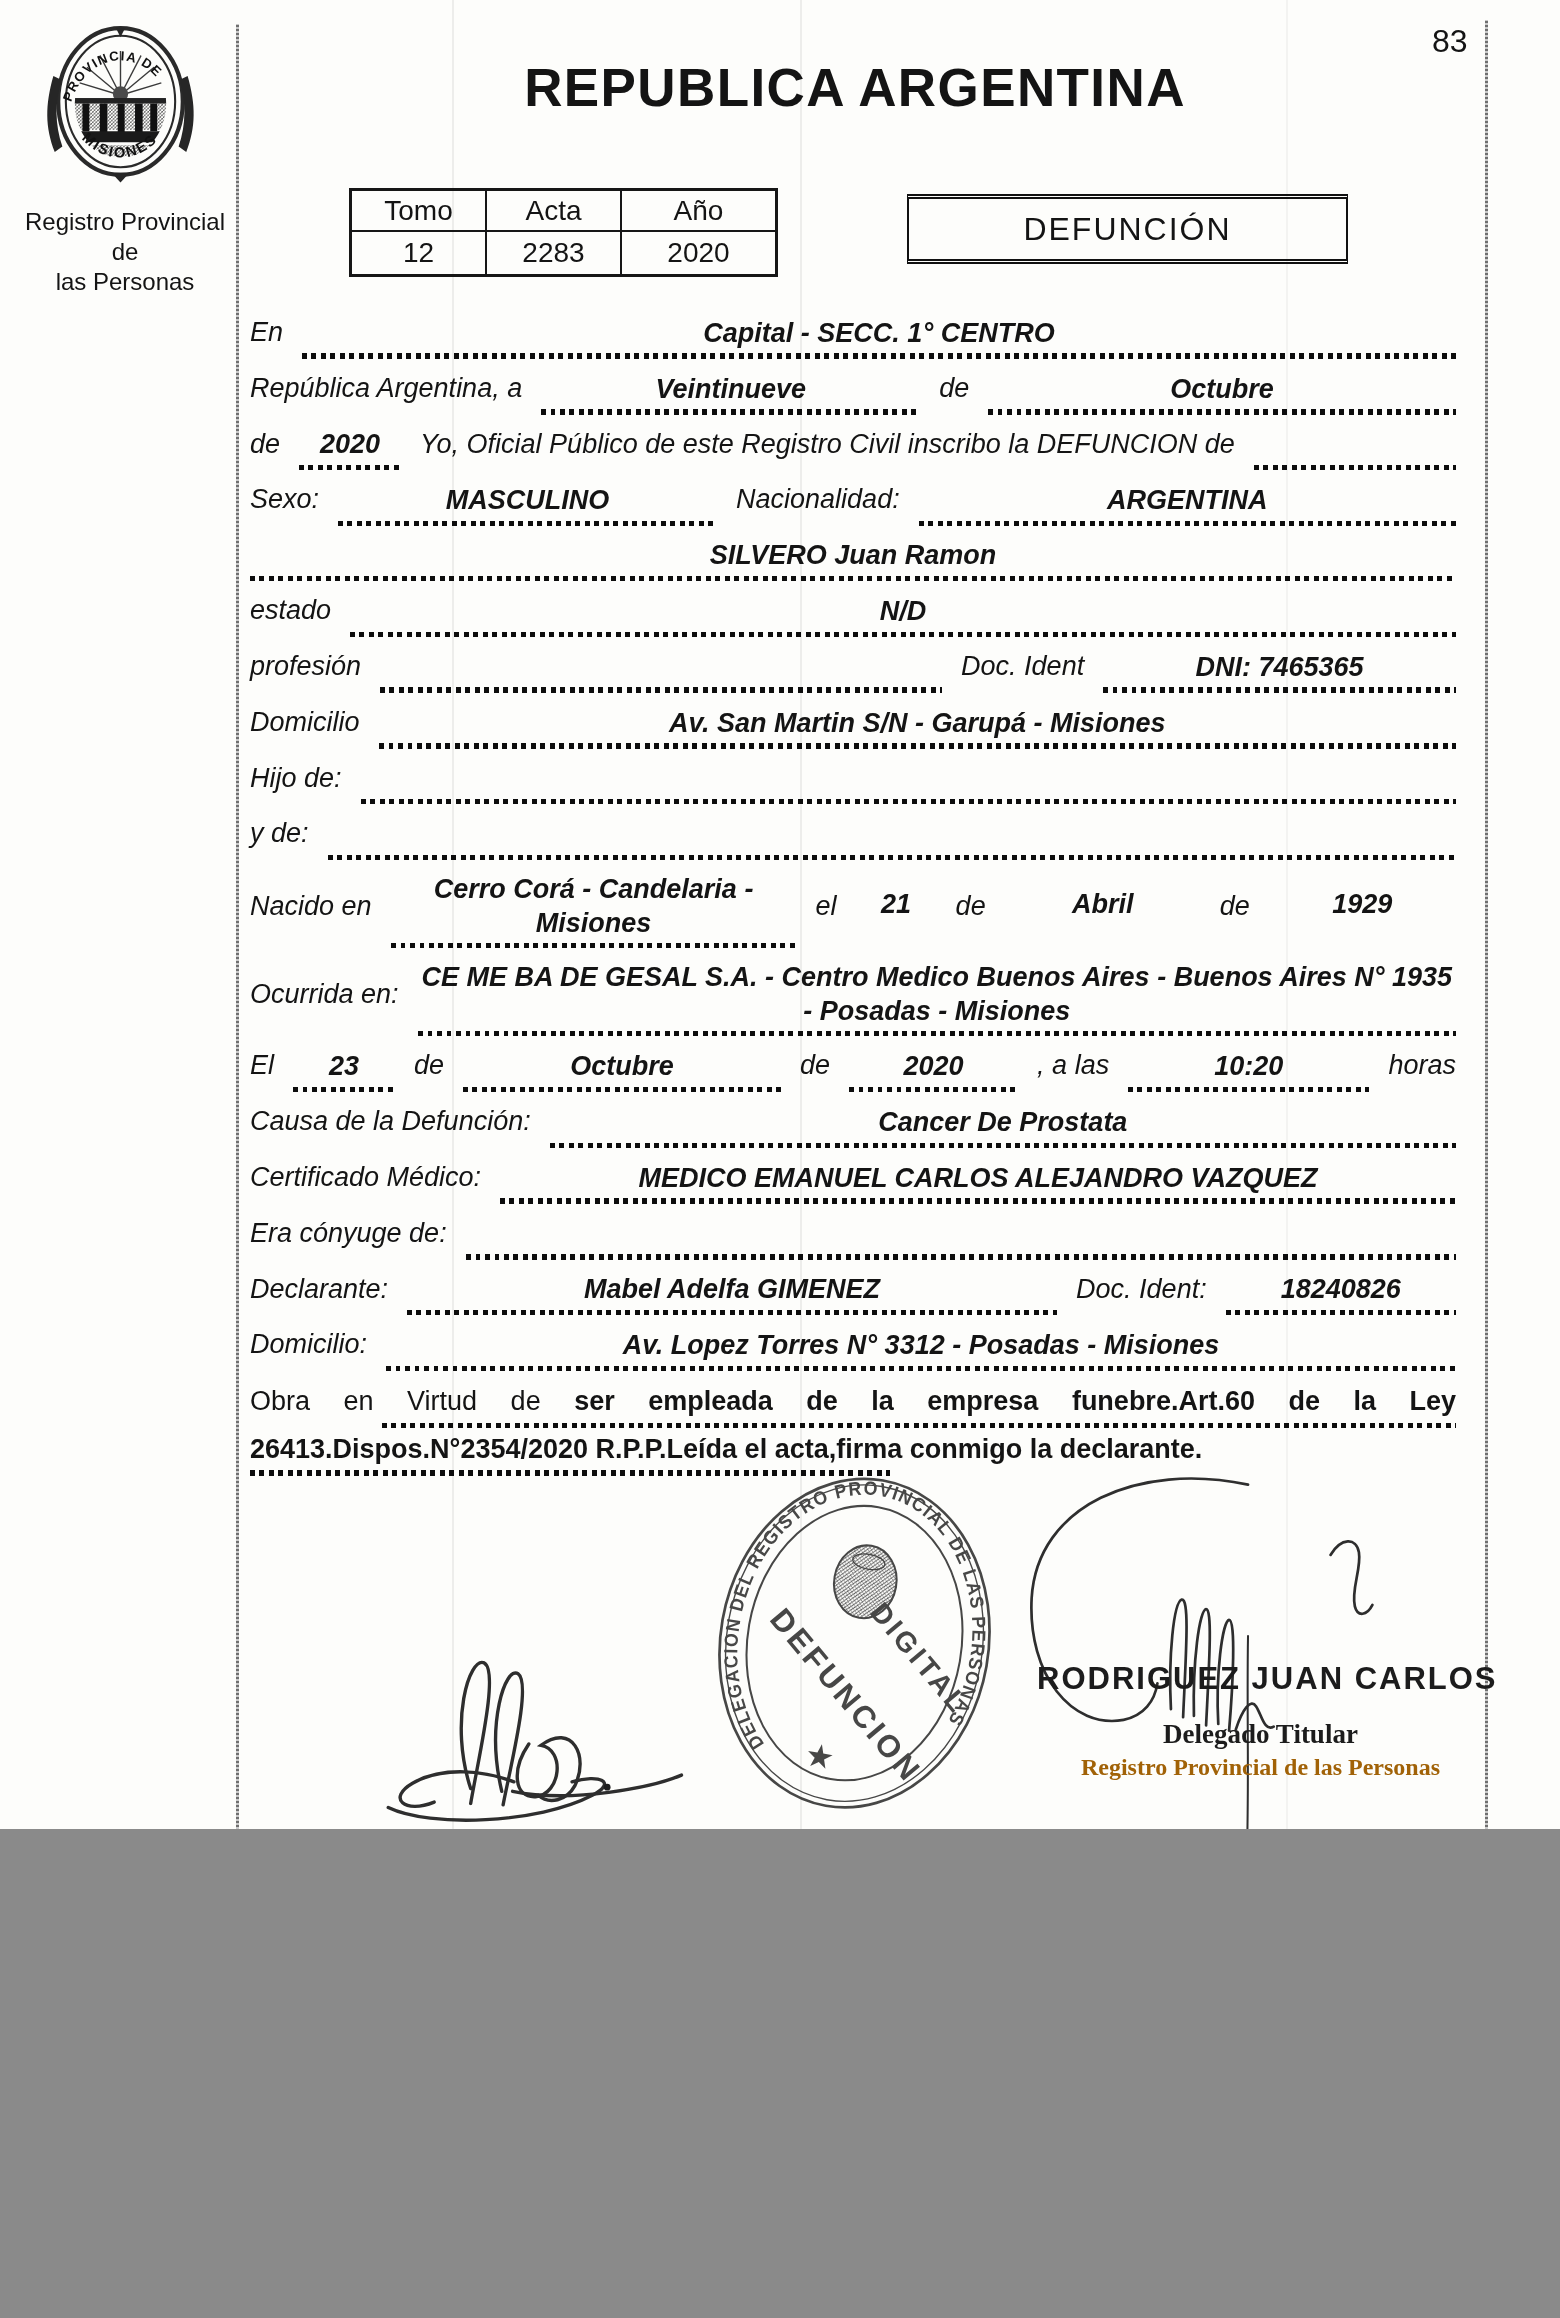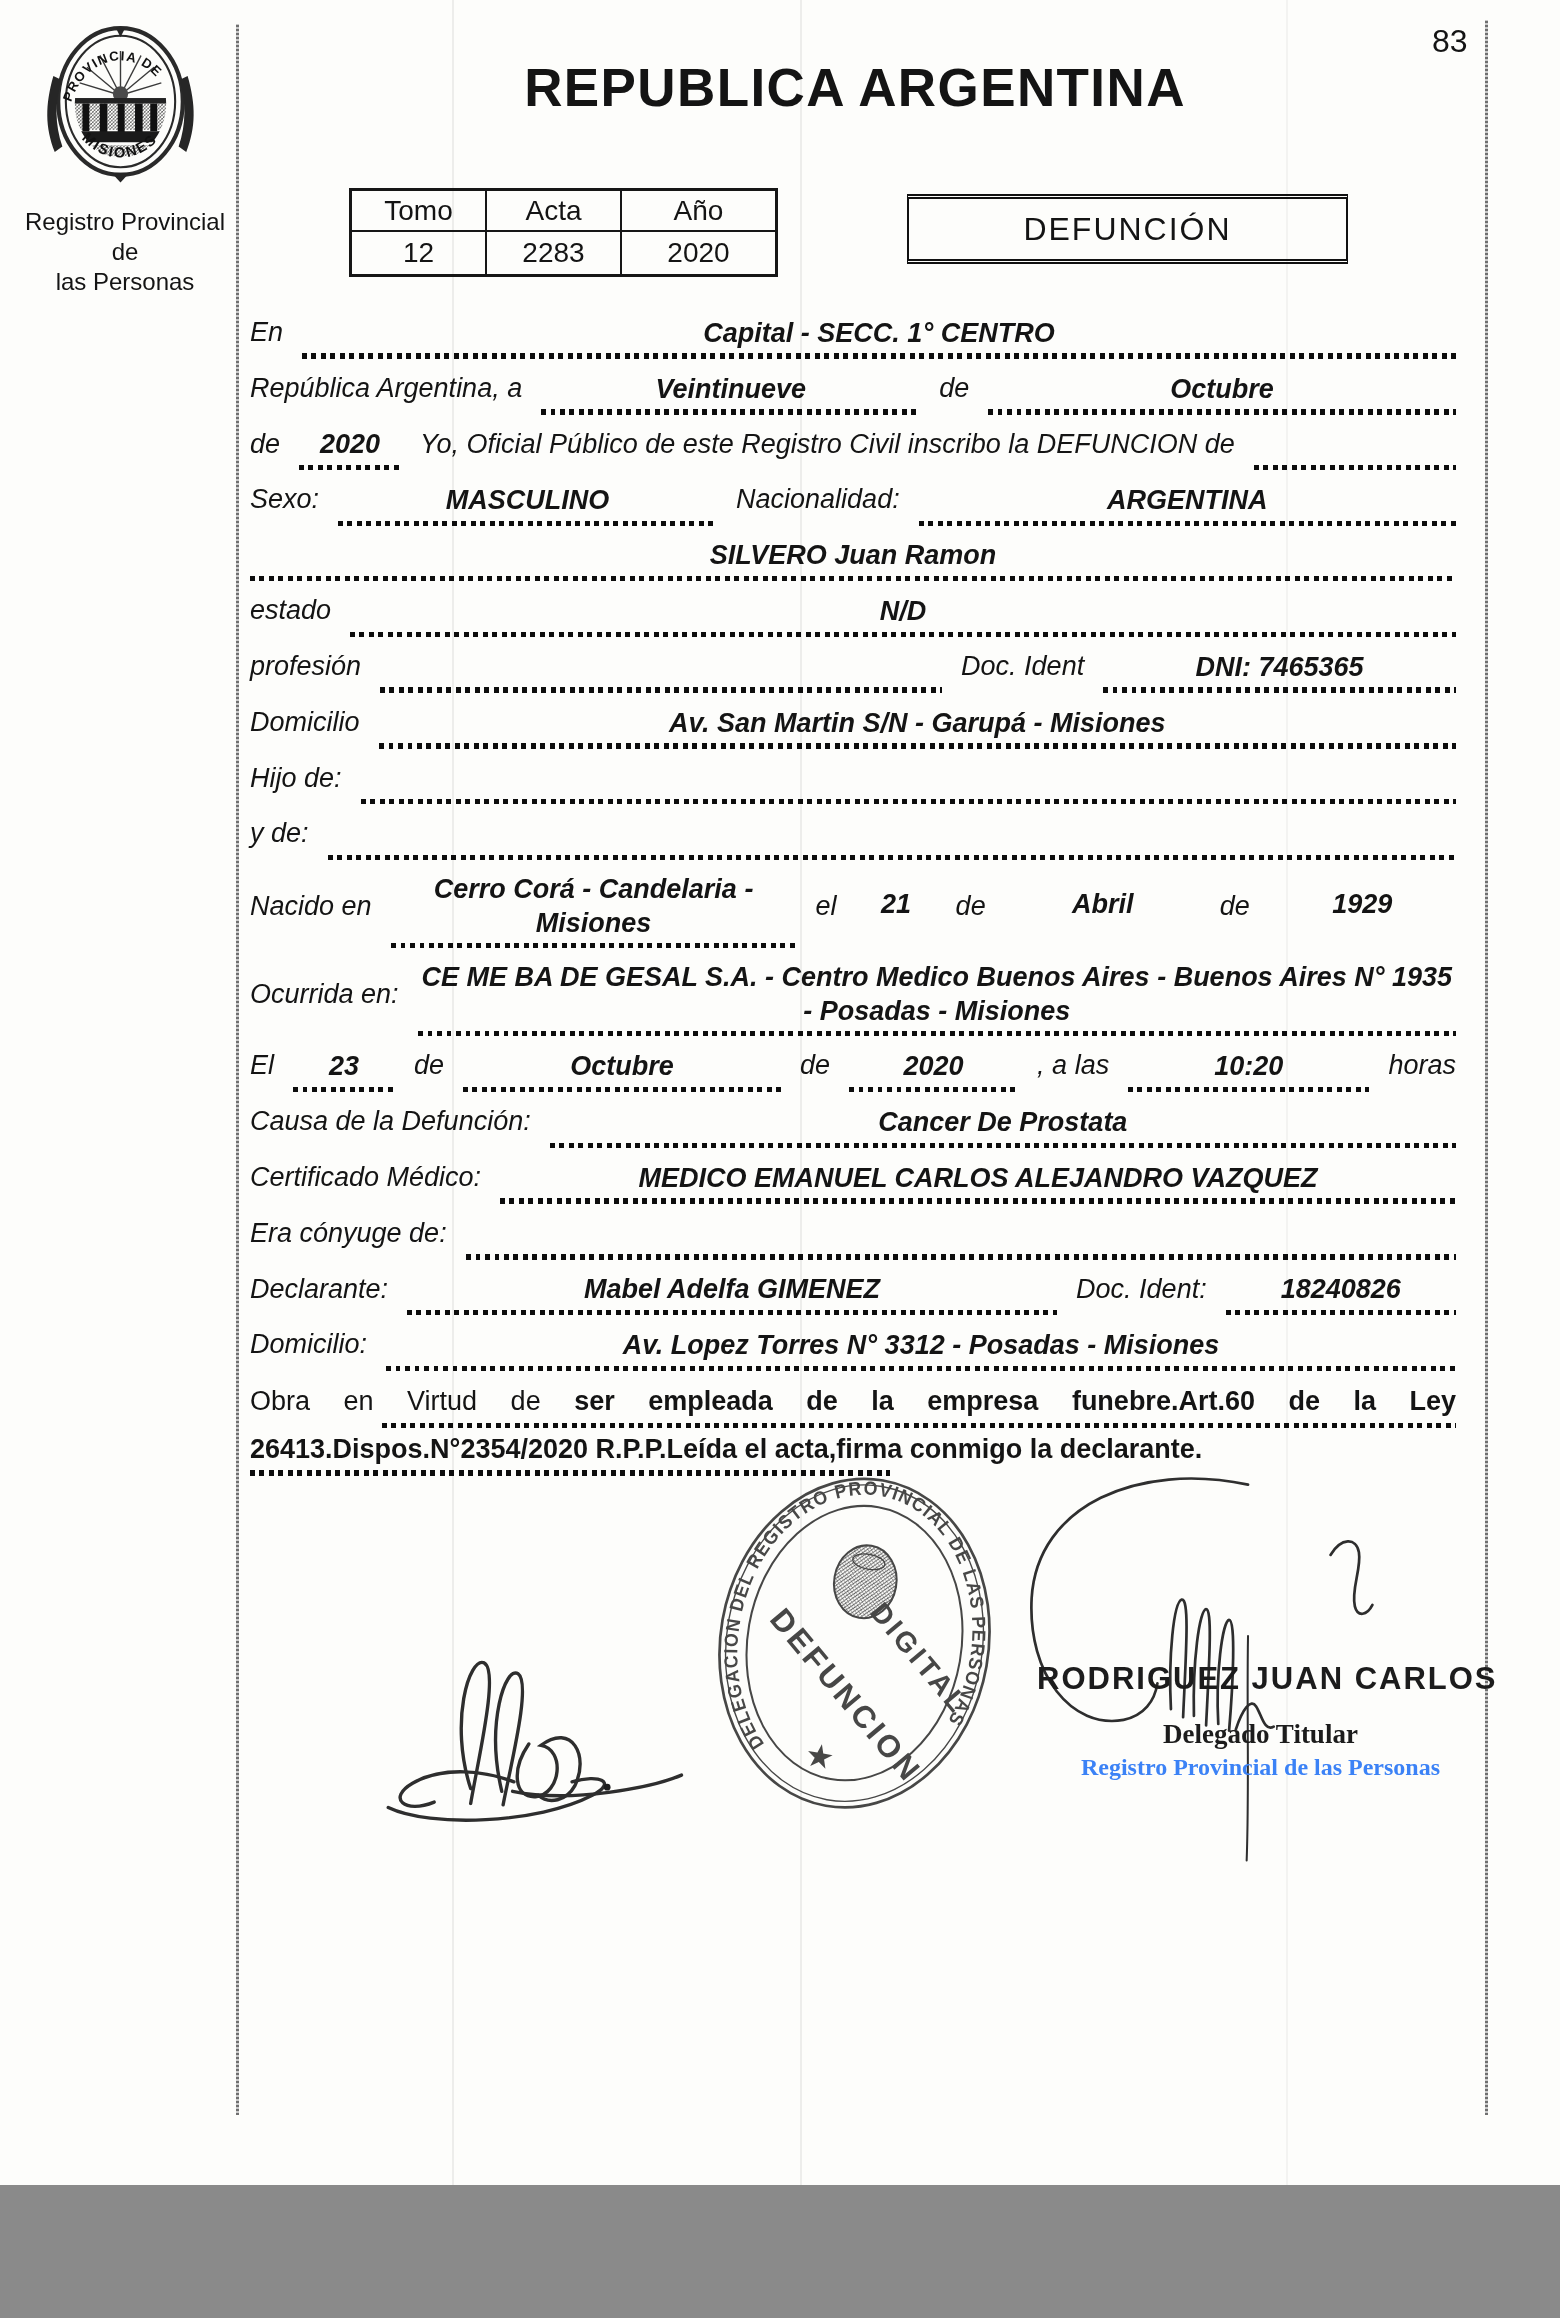--- a/index.html
+++ b/index.html
@@ -1,16 +1,16 @@
 <!DOCTYPE html>
 <html style="font-size:10.8px"><head>
 <meta charset="utf-8">
 <style>
   html,body{margin:0;padding:0;background:#8a8a8a;}
-  .page{position:relative;width:1561px;height:2185px;background:#fdfdfb;overflow:hidden;
+  .page{position:relative;width:1561px;height:1829px;background:#fdfdfb;overflow:hidden;
         font-family:"Liberation Sans",sans-serif;color:#141414;}
   
   .fold{position:absolute;top:0;bottom:0;width:2px;background:#ededeb;}
   
   .vline{position:absolute;width:2.7px;
          background-image:repeating-linear-gradient(0deg,#6f6f6f 0 2px,#c9c9c9 2px 4px);}
   .vline.left{left:236px;top:24px;height:2091px;}
   .vline.right{left:1485px;top:20px;height:2095px;}
   .pagenum{position:absolute;left:1432px;top:23px;font-size:32px;}
   .title{position:absolute;left:252px;top:57px;width:1206px;text-align:center;
@@ -47,21 +47,21 @@
   .obra-l1{font-size:27px;line-height:37px;text-align:justify;text-align-last:justify;}
   .obra-l1 b{font-weight:700;}
   .obra-bar1{margin-left:132px;}
   .obra-l2{font-size:27px;font-weight:700;line-height:38px;margin-top:1.4px;}
   .obra-bar2{width:640px;}
   
   .sig{position:absolute;}
   .rstamp{position:absolute;left:1037px;top:1661px;width:447px;text-align:center;color:#1c1c1c;}
   .rstamp .l1{font-size:31px;font-weight:700;letter-spacing:2px;white-space:nowrap;}
   .rstamp .l2{font-family:"Liberation Serif",serif;font-size:27px;font-weight:700;margin-top:22px;}
-  .rstamp .l3{font-family:"Liberation Serif",serif;font-size:24px;font-weight:700;margin-top:4px;color:#3b82f6;}
+  .rstamp .l3{font-family:"Liberation Serif",serif;font-size:24px;font-weight:700;margin-top:4px;color:#a16207;}
   
   .barcode{position:absolute;left:0;right:0;top:2254px;height:65px;background:#070707;
            color:#f2f2f2;font-size:30px;letter-spacing:0.7px;
            display:flex;align-items:center;justify-content:center;}
 </style>
 </head>
 <body>
 
 <div class="page">
 

